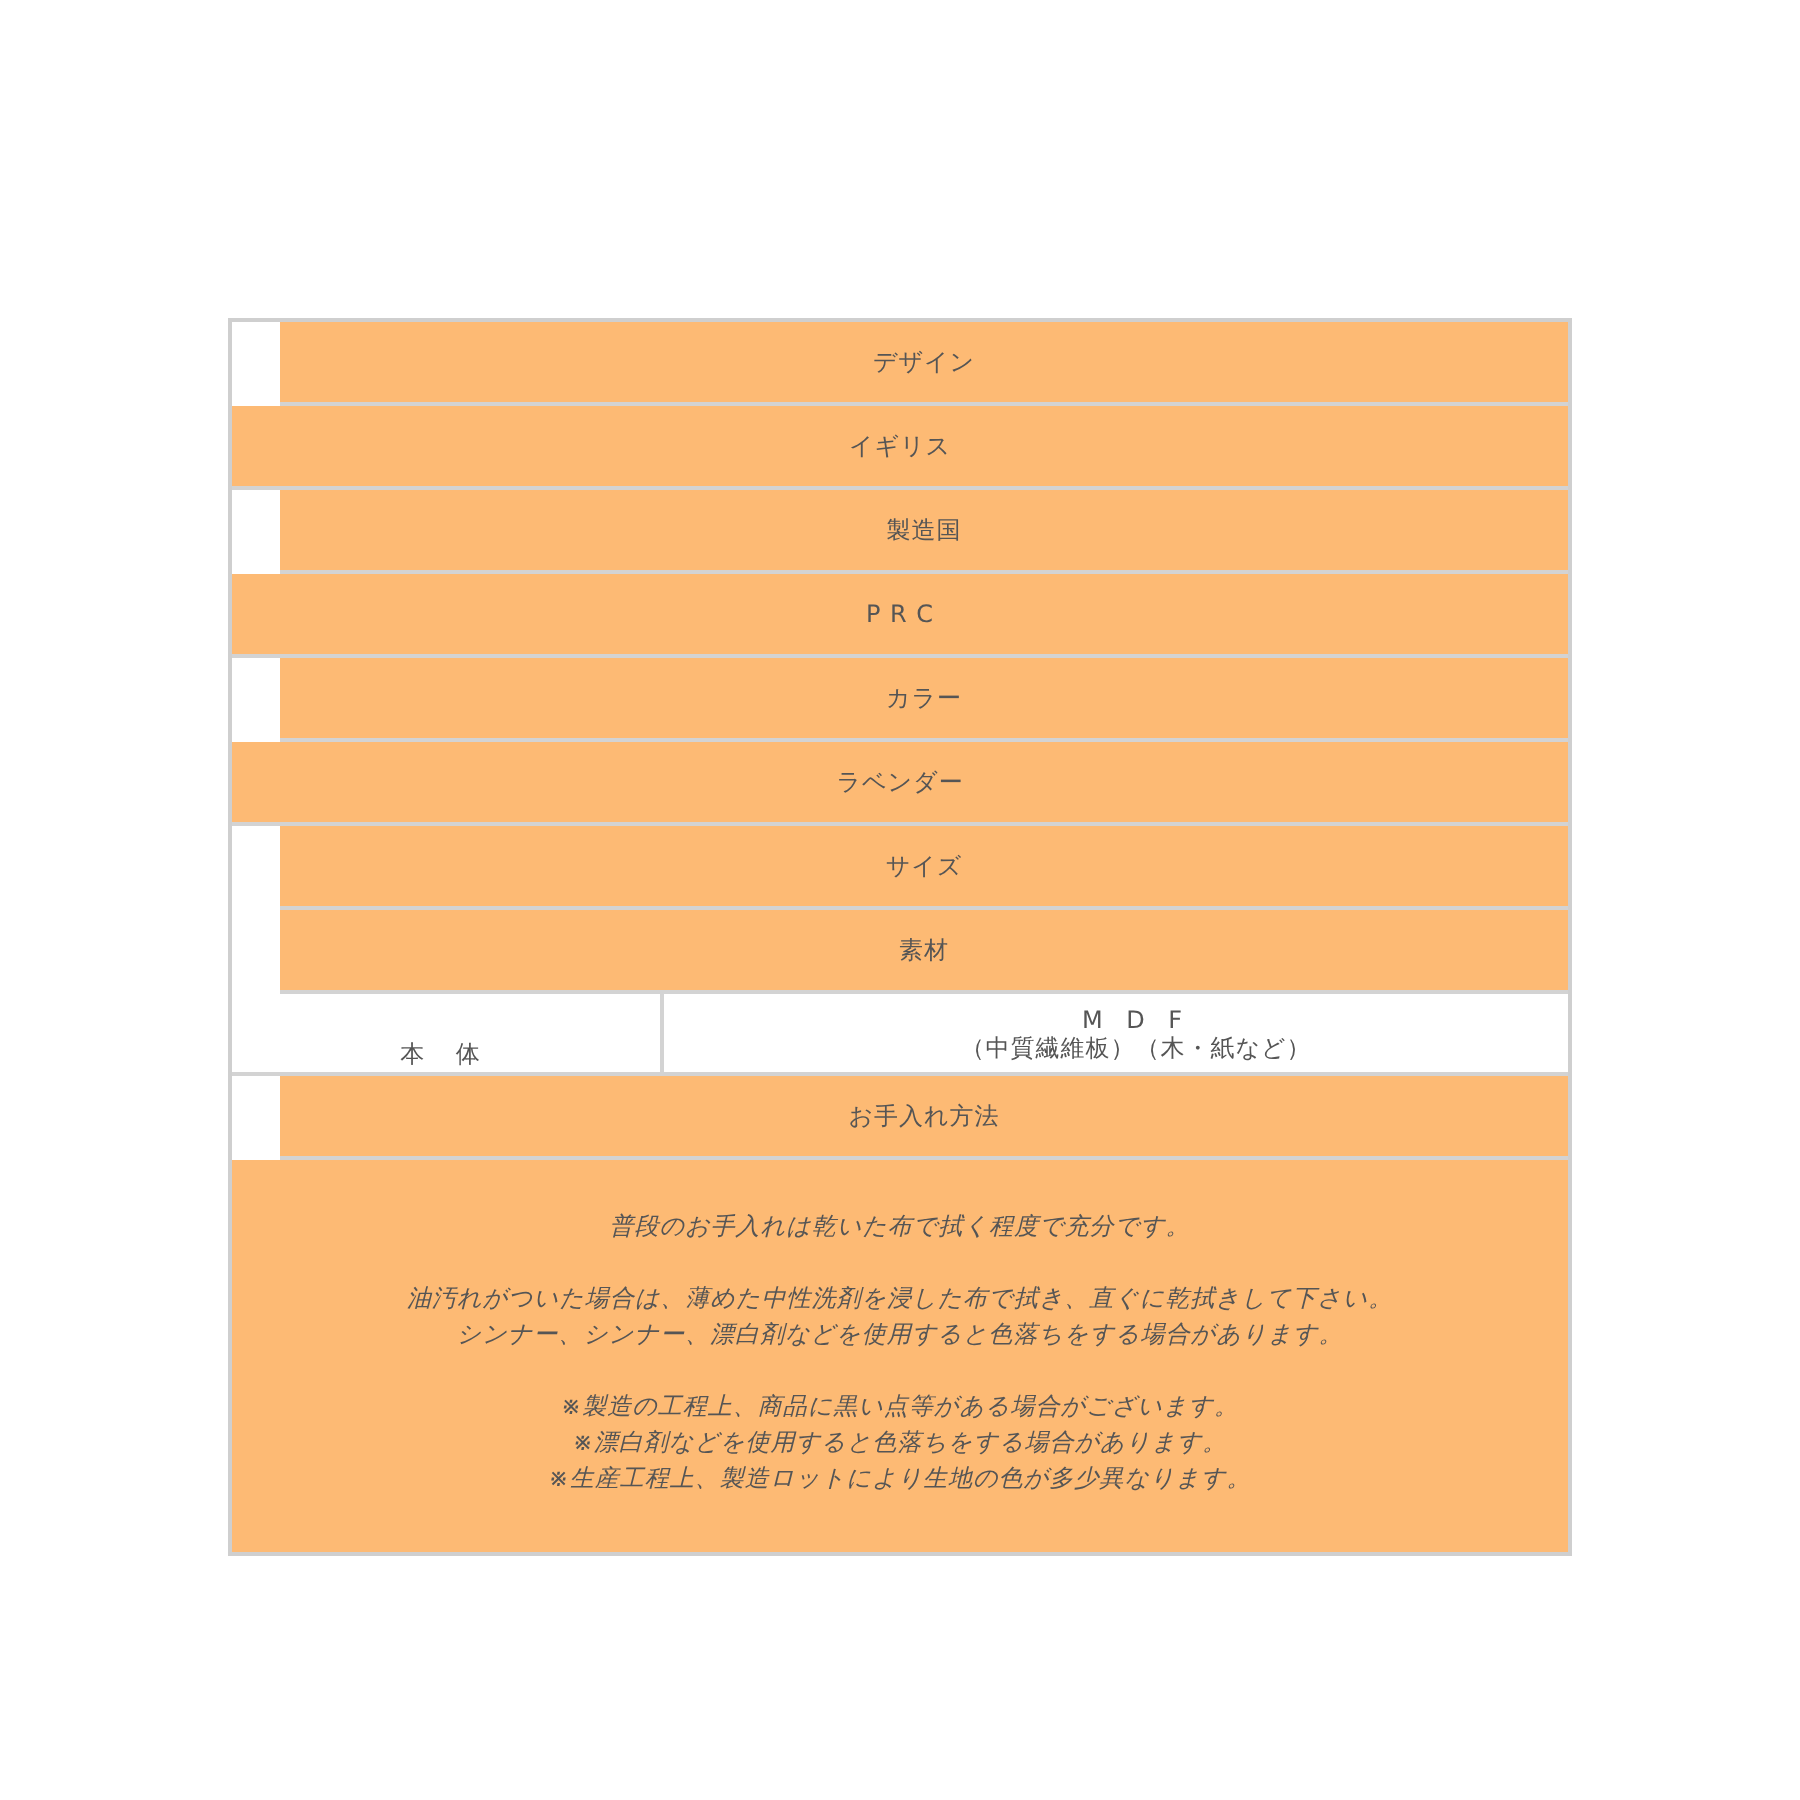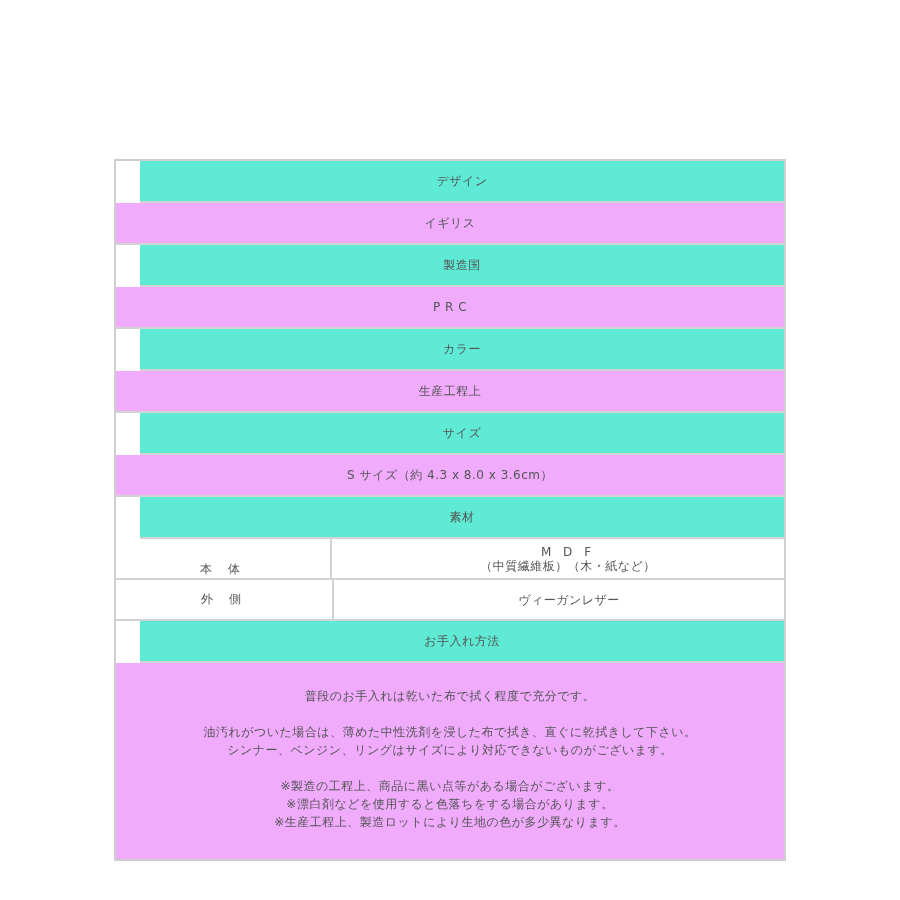--- a/index.html
+++ b/index.html
@@ -26,25 +26,25 @@
       align-items: center;
       justify-content: center;
       height: 40px;
       border-bottom: 2px solid #d3d3d3;
       font-size: 12px;
       letter-spacing: 0.5px;
       text-align: center;
       box-sizing: content-box;
     }
     .row.head {
-      background: #5eead4;
+      background: #fdba74;
       margin-left: 24px;
     }
     .row.value {
-      background: #f0abfc;
+      background: #fdba74;
     }
     .row.split {
       padding: 0;
       justify-content: flex-start;
       align-items: stretch;
       height: 39px;
     }
     .row.split .lbl {
       width: 216px;
       border-right: 2px solid #d3d3d3;
@@ -67,20 +67,21 @@
     .care {
       padding: 24px 0 20px 0;
       height: 152px;
       font-size: 12px;
       line-height: 18px;
       text-align: center;
       border-bottom: none;
     }
     .care p {
       margin: 0 0 18px 0;
+      font-style: italic;
     }
     .care p:last-child { margin-bottom: 0; }
   </style>
 </head>
 <body>
 
 <div class="spec-table">
 
   <div class="row head">
     <span>デザイン</span>
@@ -93,59 +94,50 @@
     <span>製造国</span>
   </div>
   <div class="row value">
     <span>P R C</span>
   </div>
 
   <div class="row head">
     <span>カラー</span>
   </div>
   <div class="row value">
-    <span>生産工程上</span>
+    <span>ラベンダー</span>
   </div>
 
   <div class="row head">
     <span>サイズ</span>
-  </div>
-  <div class="row value">
-    <span>S サイズ（約 4.3 x 8.0 x 3.6cm）</span>
   </div>
 
   <div class="row head">
     <span>素材</span>
   </div>
 
   <div class="row split first">
     <div class="lbl">本 体</div>
     <div class="val">
       <span class="mdf-title">M D F</span>
       <span>（中質繊維板）（木・紙など）</span>
     </div>
   </div>
-  <div class="row split">
-    <div class="lbl">外 側</div>
-    <div class="val">
-      <span>ヴィーガンレザー</span>
-    </div>
-  </div>
 
   <div class="row head">
     <span>お手入れ方法</span>
   </div>
 
   <div class="row value care" style="display:block;">
     <p>
       <span>普段のお手入れは乾いた布で拭く程度で充分です。</span>
     </p>
     <p>
       <span>油汚れがついた場合は、薄めた中性洗剤を浸した布で拭き、直ぐに乾拭きして下さい。</span><br>
-      <span>シンナー、ベンジン、リングはサイズにより対応できないものがございます。</span>
+      <span>シンナー、シンナー、漂白剤などを使用すると色落ちをする場合があります。</span>
     </p>
     <p>
       <span>※製造の工程上、商品に黒い点等がある場合がございます。</span><br>
       <span>※漂白剤などを使用すると色落ちをする場合があります。</span><br>
       <span>※生産工程上、製造ロットにより生地の色が多少異なります。</span>
     </p>
   </div>
 
 </div>
 

